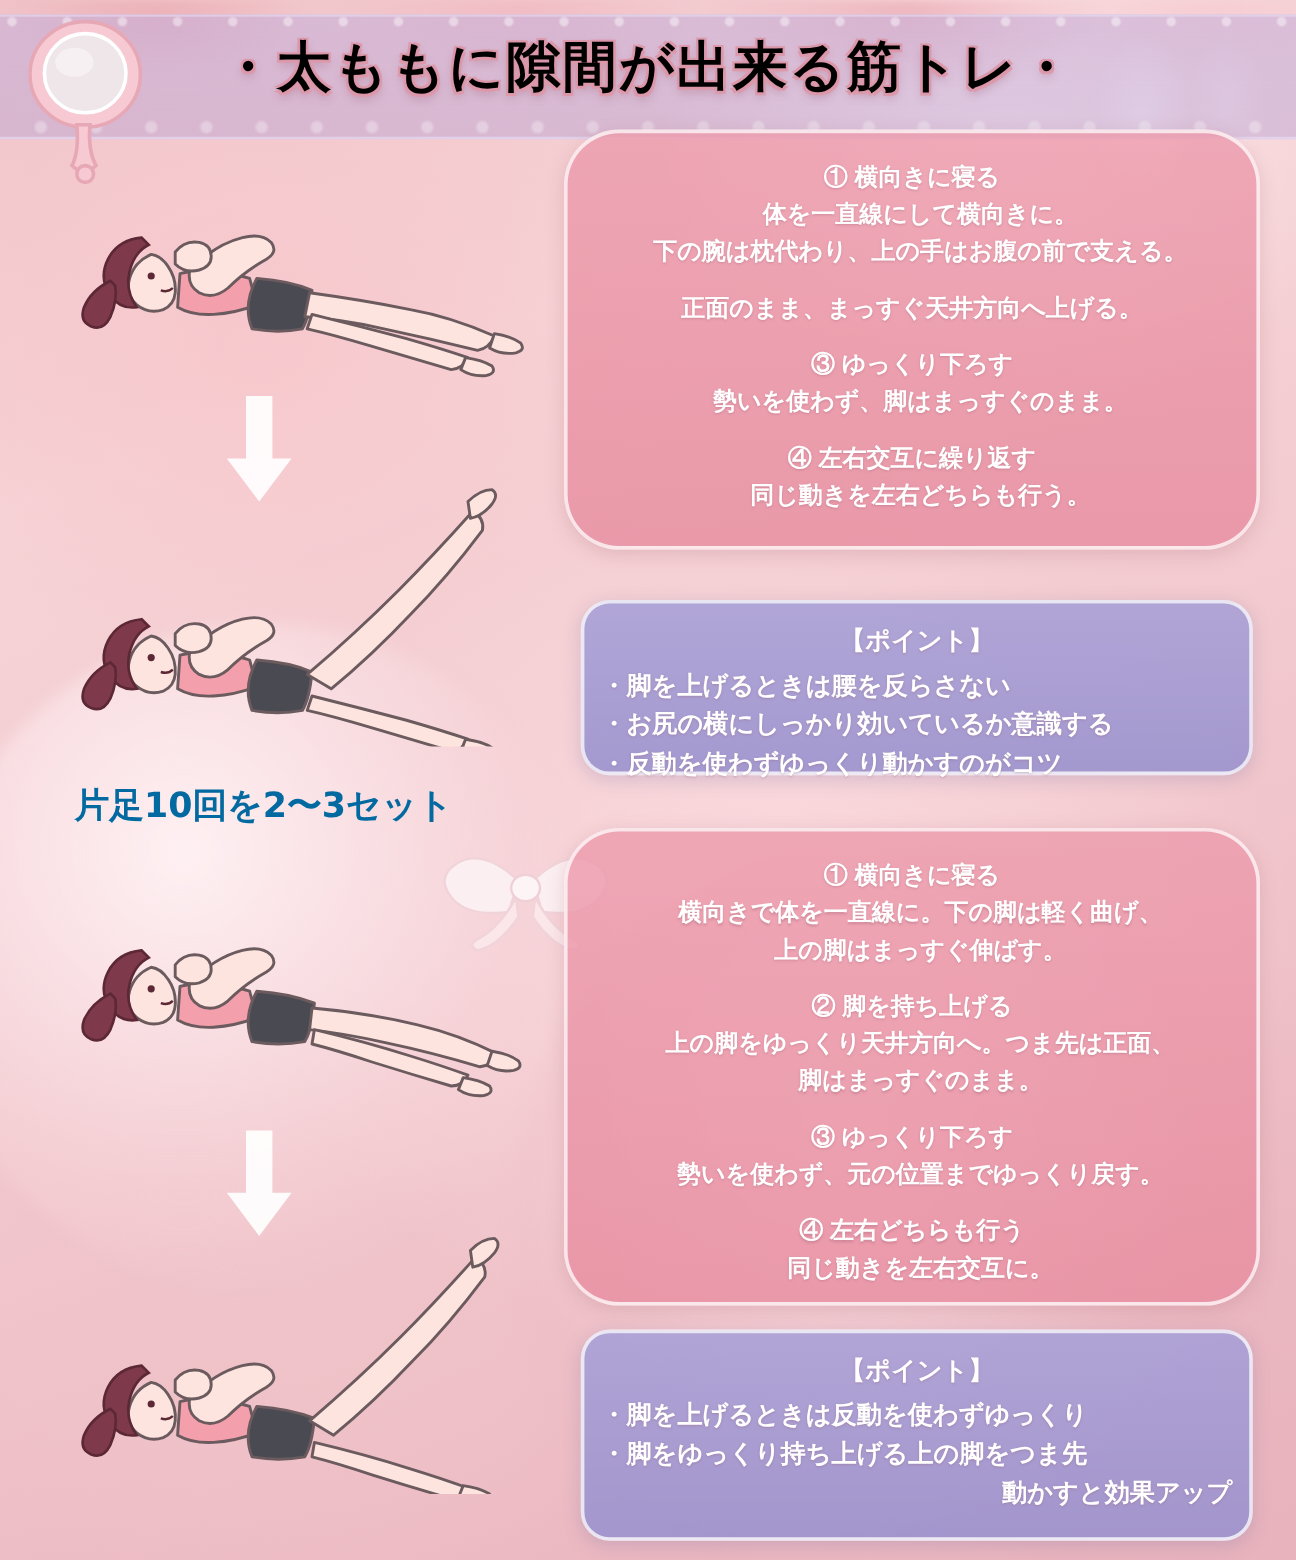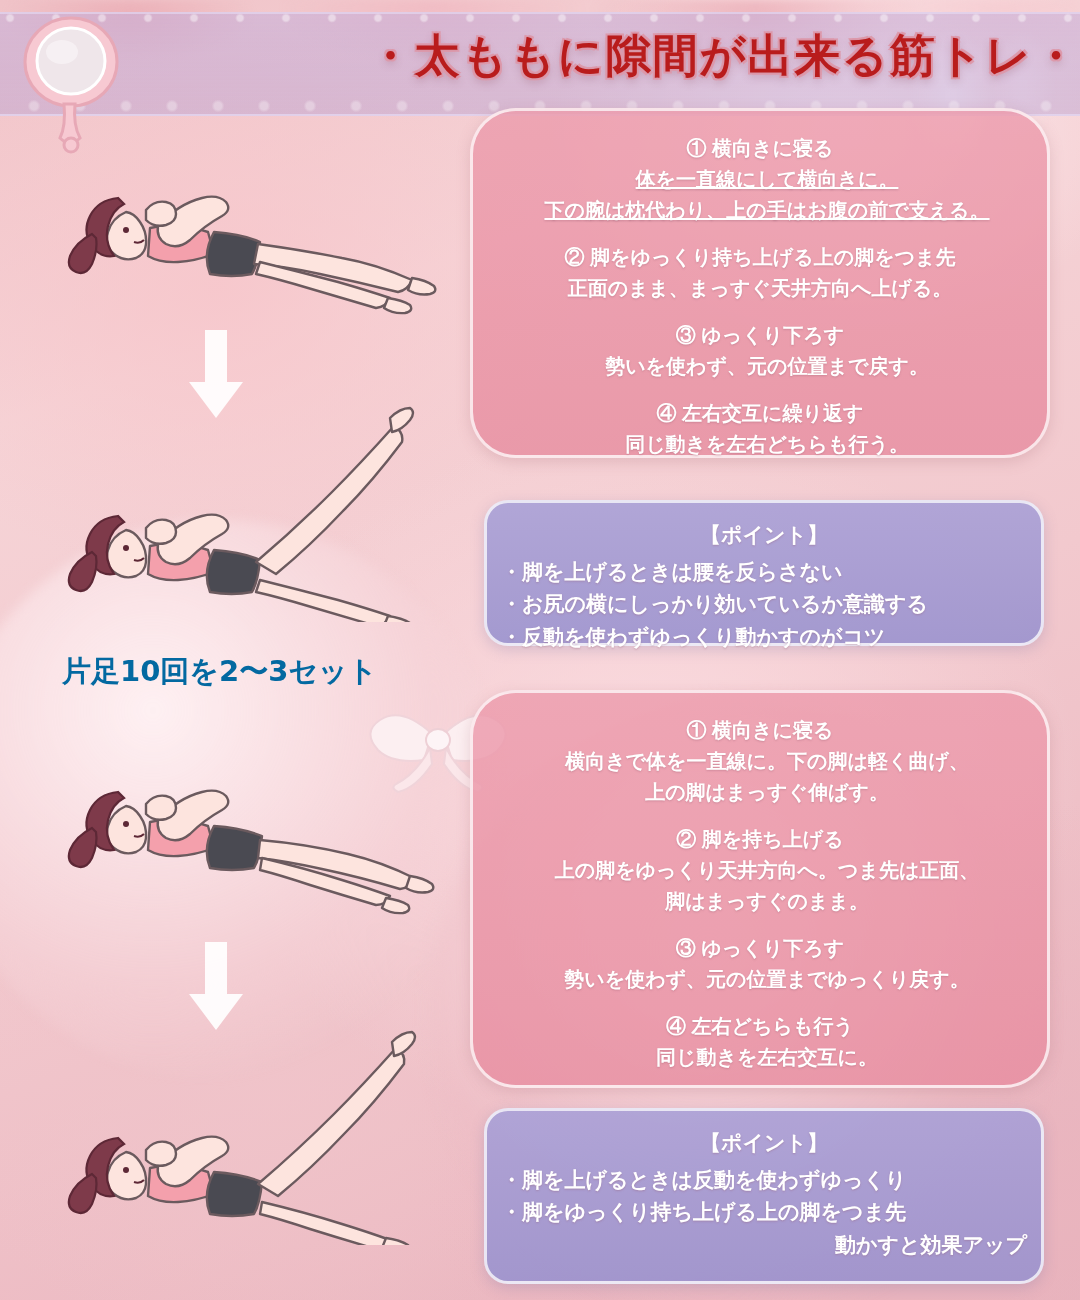--- a/index.html
+++ b/index.html
@@ -78,25 +78,25 @@
     background-image:
       radial-gradient(circle 7px at 10px 6px, rgba(255,255,255,0.55) 40%, rgba(255,255,255,0) 70%),
       radial-gradient(circle 9px at 34px 94px, rgba(255,255,255,0.4) 40%, rgba(255,255,255,0) 72%);
     background-size: 46px 100px, 46px 100px;
     opacity: .8;
   }
   .title {
     position: absolute;
     left: 0; top: 26px;
     width: 1080px;
-    text-align: right;
+    text-align: center;
     font-size: 45px;
     font-weight: bold;
     letter-spacing: 2px;
-    color: #b91c1c;
+    color: #000000;
     text-shadow:
       0 0 2px #d08c9e,
       2px 2px 0 #dd9aac,
       -2px 2px 0 #dd9aac,
       2px -2px 0 #dd9aac,
       -2px -2px 0 #dd9aac,
       0 4px 8px rgba(150,90,110,.45);
     font-family: "DejaVu Sans", "Liberation Sans", sans-serif;
   }
   .mirror {
@@ -224,30 +224,29 @@
   <path d="M62 170 q-16 8 -22 22 q-4 12 6 16 q10 4 16 -8 q6 -14 4 -26 z" fill="#7e3a4a" stroke="#5d2836" stroke-width="2.2"></path>
   <circle cx="96" cy="166" r="3" fill="#5d2836"></circle>
   <path d="M104 178 q6 2 10 -2" fill="none" stroke="#5d2836" stroke-width="2"></path>
 </svg>
 
 <div class="sets-label">片足10回を2〜3セット</div>
 
 <div class="panel panel-steps" style="left:470px; top:108px; width:580px; height:350px;">
   <div class="step-block">
     <div class="step-head">①  横向きに寝る</div>
-    <div class="step-body" style="white-space:pre-line; padding-left:14px;text-decoration:underline;">体を一直線にして横向きに。
+    <div class="step-body" style="white-space:pre-line; padding-left:14px;">体を一直線にして横向きに。
 下の腕は枕代わり、上の手はお腹の前で支える。</div>
   </div>
   <div class="step-block">
-    <div class="step-head">②  脚をゆっくり持ち上げる上の脚をつま先</div>
     <div class="step-body" style="white-space:pre-line;">正面のまま、まっすぐ天井方向へ上げる。</div>
   </div>
   <div class="step-block">
     <div class="step-head">③  ゆっくり下ろす</div>
-    <div class="step-body" style="white-space:pre-line; padding-left:14px;">勢いを使わず、元の位置まで戻す。</div>
+    <div class="step-body" style="white-space:pre-line; padding-left:14px;">勢いを使わず、脚はまっすぐのまま。</div>
   </div>
   <div class="step-block">
     <div class="step-head">④  左右交互に繰り返す</div>
     <div class="step-body" style="white-space:pre-line; padding-left:14px;">同じ動きを左右どちらも行う。</div>
   </div>
 </div>
 
 <div class="panel panel-point" style="left:484px; top:500px; width:560px; height:146px;">
   <div class="pt-title">【ポイント】</div>
   <div class="pt-line">・脚を上げるときは腰を反らさない</div>

